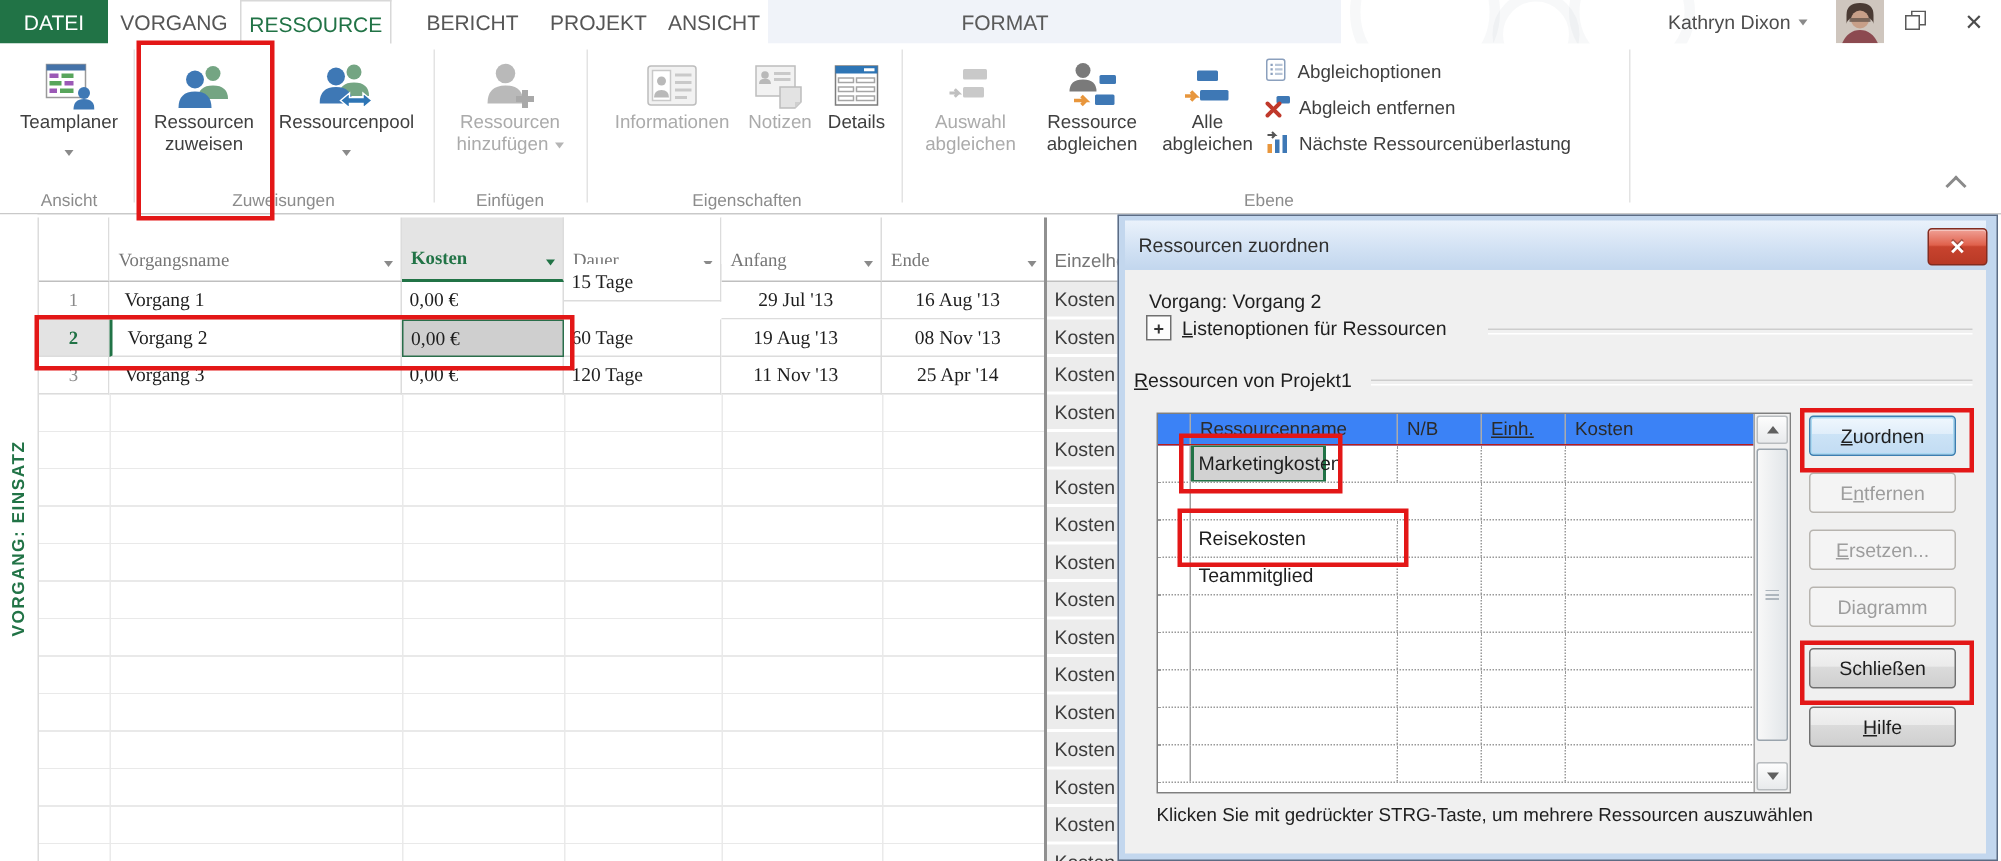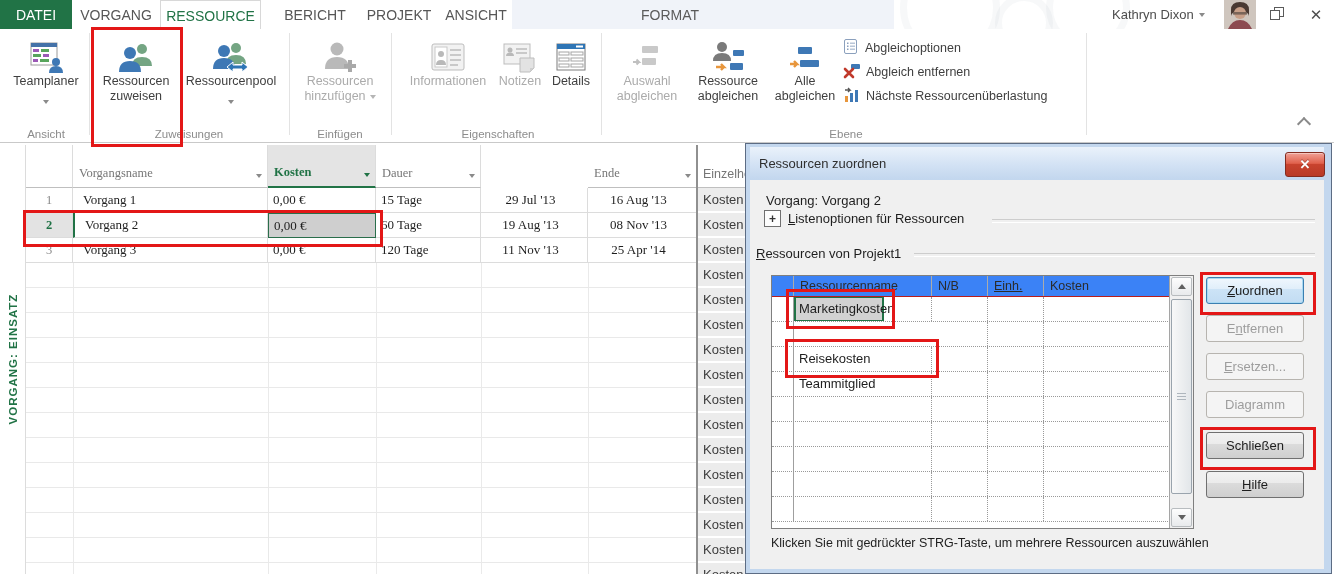--- a/index.html
+++ b/index.html
@@ -364,29 +364,33 @@
       <span class="caret"></span>
     </div>
     <div class="hc sel" style="left:242px;width:108px;">
       <span class="ht">Kosten</span>
       <span class="caret green"></span>
     </div>
     <div class="hc" style="left:350px;width:105px;">
       <span class="ht">Dauer</span>
       <span class="caret"></span>
     </div>
+    <div class="hc" style="left:455px;width:107px;">
+      <span class="ht">Anfang</span>
+      <span class="caret"></span>
+    </div>
     <div class="hc" style="left:562px;width:109px;">
       <span class="ht">Ende</span>
       <span class="caret"></span>
     </div>
 
     <div class="dc num" style="left:0;top:43px;width:47px;">1</div>
     <div class="dc pad" style="left:47px;top:43px;width:195px;">Vorgang 1</div>
     <div class="dc pads" style="left:242px;top:43px;width:108px;">0,00 €</div>
-    <div class="dc pads" style="left:350px;top:43px;width:105px;">15 Tage</div>
+    <div class="dc pads" style="left:350px;top:31px;width:105px;">15 Tage</div>
     <div class="dc right" style="left:455px;top:43px;width:107px;">29 Jul '13</div>
     <div class="dc right" style="left:562px;top:43px;width:109px;">16 Aug '13</div>
 
     <div class="dc num" style="left:0;top:68px;width:47px;background:#e3e3e3;color:#217346;font-weight:bold;">2</div>
     <div class="dc pad" style="left:47px;top:68px;width:195px;border-left:2px solid #217346;">Vorgang 2</div>
     <div class="dc pads" style="left:242px;top:68px;width:108px;background:#cfcfcf;border:1px solid #2a6e4b;">0,00 €</div>
     <div class="dc pads" style="left:350px;top:68px;width:105px;">60 Tage</div>
     <div class="dc right" style="left:455px;top:68px;width:107px;">19 Aug '13</div>
     <div class="dc right" style="left:562px;top:68px;width:109px;">08 Nov '13</div>
 

